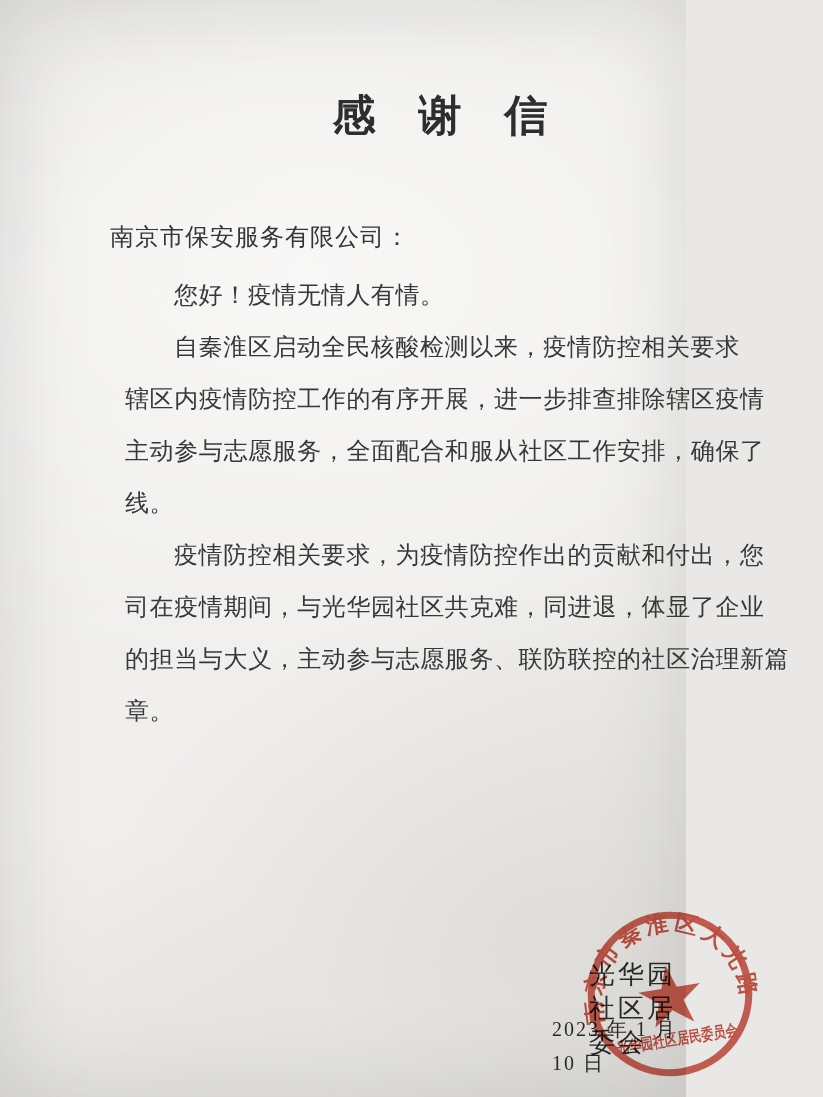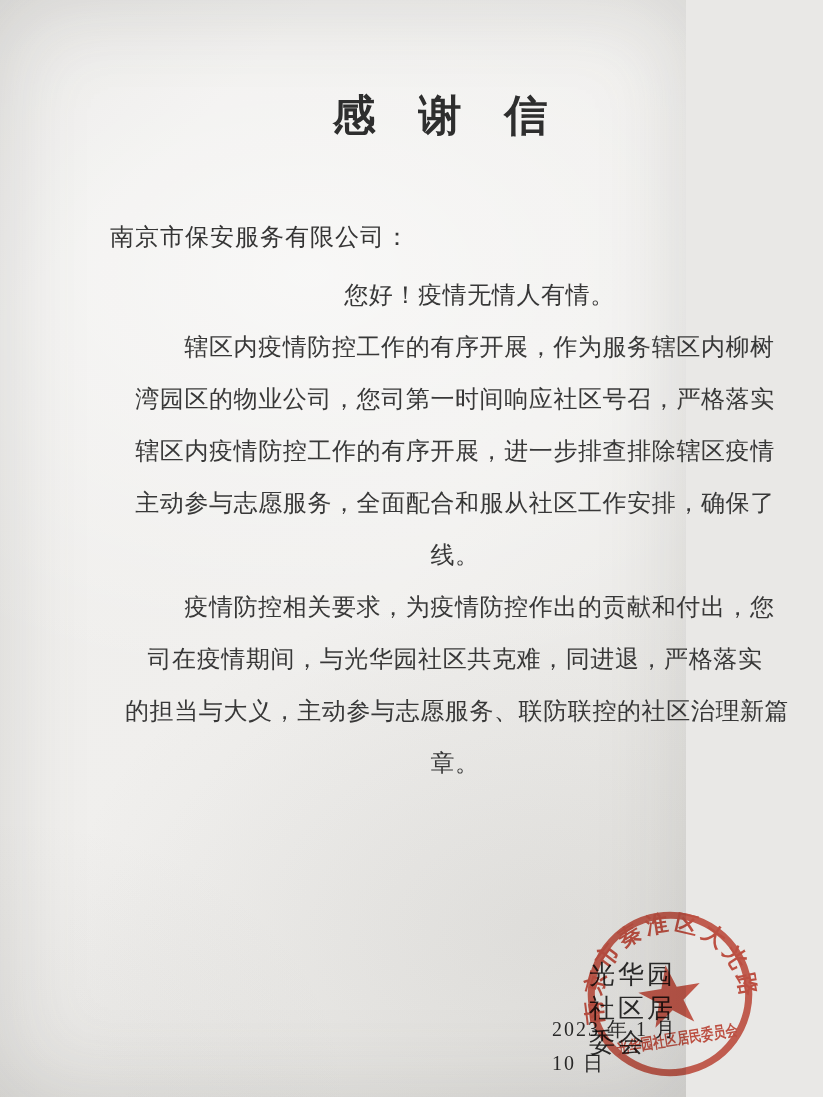--- a/index.html
+++ b/index.html
@@ -28,21 +28,21 @@
     text-align:center;
     font-size:43px;font-weight:700;color:#2e2e2e;
     line-height:60px;
   }
   .salutation{
     position:absolute;left:110px;top:211px;
     font-size:24px;line-height:52px;letter-spacing:1px;color:#353535;
   }
   .body-lines{
     position:absolute;left:125px;top:269px;width:660px;
-    font-size:24px;line-height:52px;letter-spacing:.6px;color:#383838;text-align:center;
+    font-size:24px;line-height:52px;letter-spacing:.6px;color:#383838;
   }
   .body-lines .line{height:52px;white-space:nowrap;}
   .body-lines .indent{text-indent:49px;}
   .sig-block{position:absolute;color:#2f2f2f;mix-blend-mode:multiply;z-index:3;}
   .signature{left:589px;top:958px;font-size:26px;letter-spacing:3px;line-height:34px;position:absolute;}
   .dateline{left:552px;top:1012px;font-size:20px;letter-spacing:2px;line-height:34px;position:absolute;}
   .seal{
     position:absolute;left:582px;top:906px;width:176px;height:176px;
     transform:rotate(-9deg);
     opacity:.88;z-index:2;
@@ -54,27 +54,26 @@
 <body>
 
 <div class="page">
 
   <div class="title">感　谢　信</div>
 
   <div class="salutation">南京市保安服务有限公司：</div>
 
   <div class="body-lines">
     <div class="line indent">您好！疫情无情人有情。</div>
-    <div class="line indent">辖区内疫情防控工作的有序开展，作为服务辖区内柳树</div>
-    <div class="line">湾园区的物业公司，您司第一时间响应社区号召，严格落实</div>
+    <div class="line indent">自秦淮区启动全民核酸检测以来，疫情防控相关要求</div>
     <div class="line">辖区内疫情防控工作的有序开展，进一步排查排除辖区疫情</div>
     <div class="line">主动参与志愿服务，全面配合和服从社区工作安排，确保了</div>
     <div class="line">线。</div>
     <div class="line indent">疫情防控相关要求，为疫情防控作出的贡献和付出，您</div>
-    <div class="line">司在疫情期间，与光华园社区共克难，同进退，严格落实</div>
+    <div class="line">司在疫情期间，与光华园社区共克难，同进退，体显了企业</div>
     <div class="line">的担当与大义，主动参与志愿服务、联防联控的社区治理新篇</div>
     <div class="line">章。</div>
   </div>
 
   <svg class="seal" viewBox="0 0 170 170" aria-hidden="true">
     <circle cx="85" cy="85" r="76" fill="none" stroke="#c8402f" stroke-width="7" opacity="0.92"></circle>
     <defs>
       <path id="sealArc" d="M 20,112 A 68,68 0 1 1 150,112" fill="none"></path>
     </defs>
     <text font-size="22" fill="#c8402f" letter-spacing="4">

